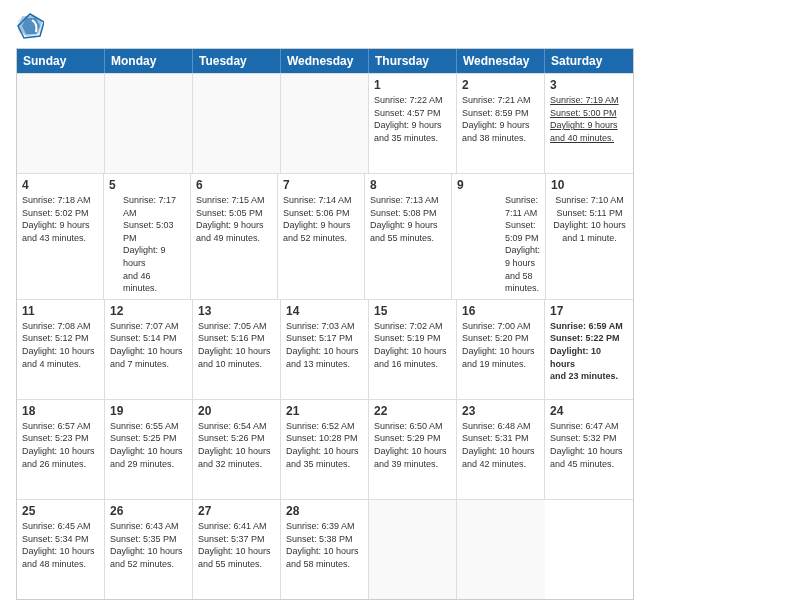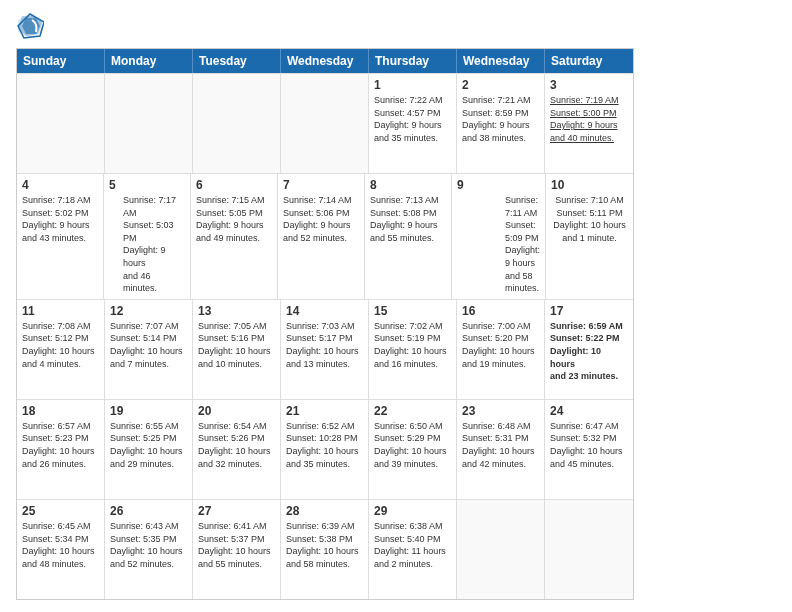--- a/index.html
+++ b/index.html
@@ -338,25 +338,18 @@
 Daylight: 10 hours
 and 55 minutes.</div>
           </div>
           <div class="cal-cell">
             <span class="day-num">28</span>
             <div class="cell-info" style="white-space: pre-line;">Sunrise: 6:39 AM
 Sunset: 5:38 PM
 Daylight: 10 hours
 and 58 minutes.</div>
           </div>
-          <div class="cal-cell">
-            <span class="day-num">29</span>
-            <div class="cell-info" style="white-space: pre-line;">Sunrise: 6:38 AM
-Sunset: 5:40 PM
-Daylight: 11 hours
-and 2 minutes.</div>
-          </div>
           <div class="cal-cell empty" style="background: rgb(249, 249, 249);"></div>
           <div class="cal-cell empty" style="background: rgb(249, 249, 249);"></div>
         </div>
       </div>
   </div>
 </div>
 
 </body></html>

